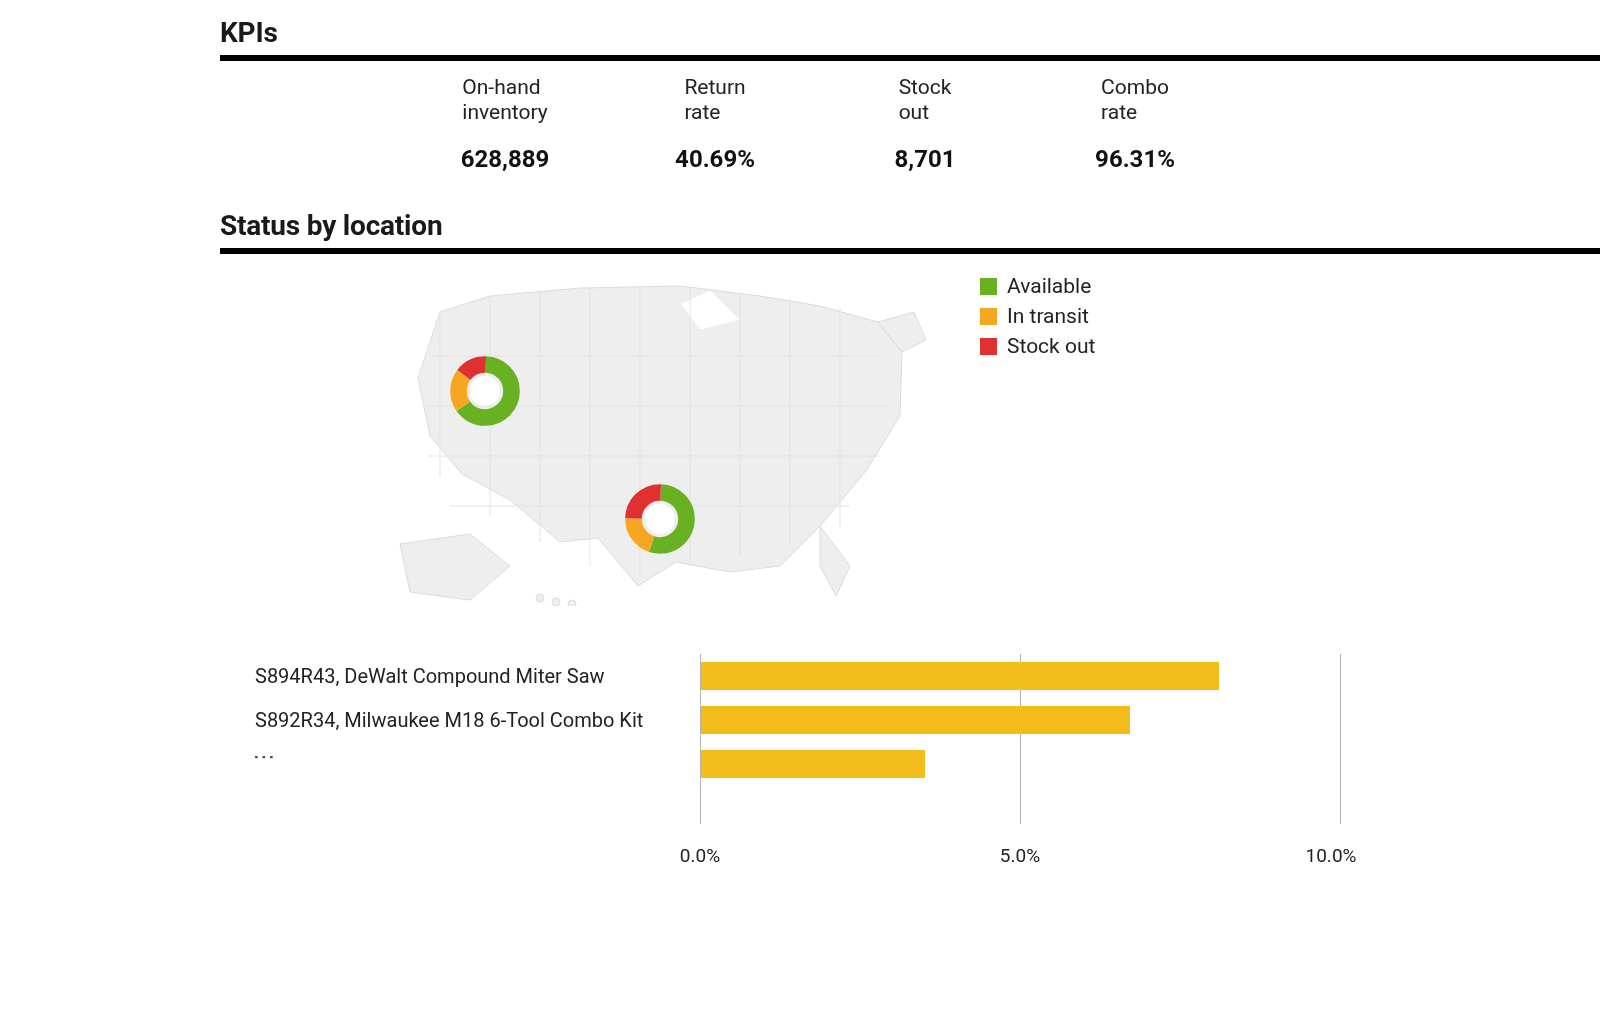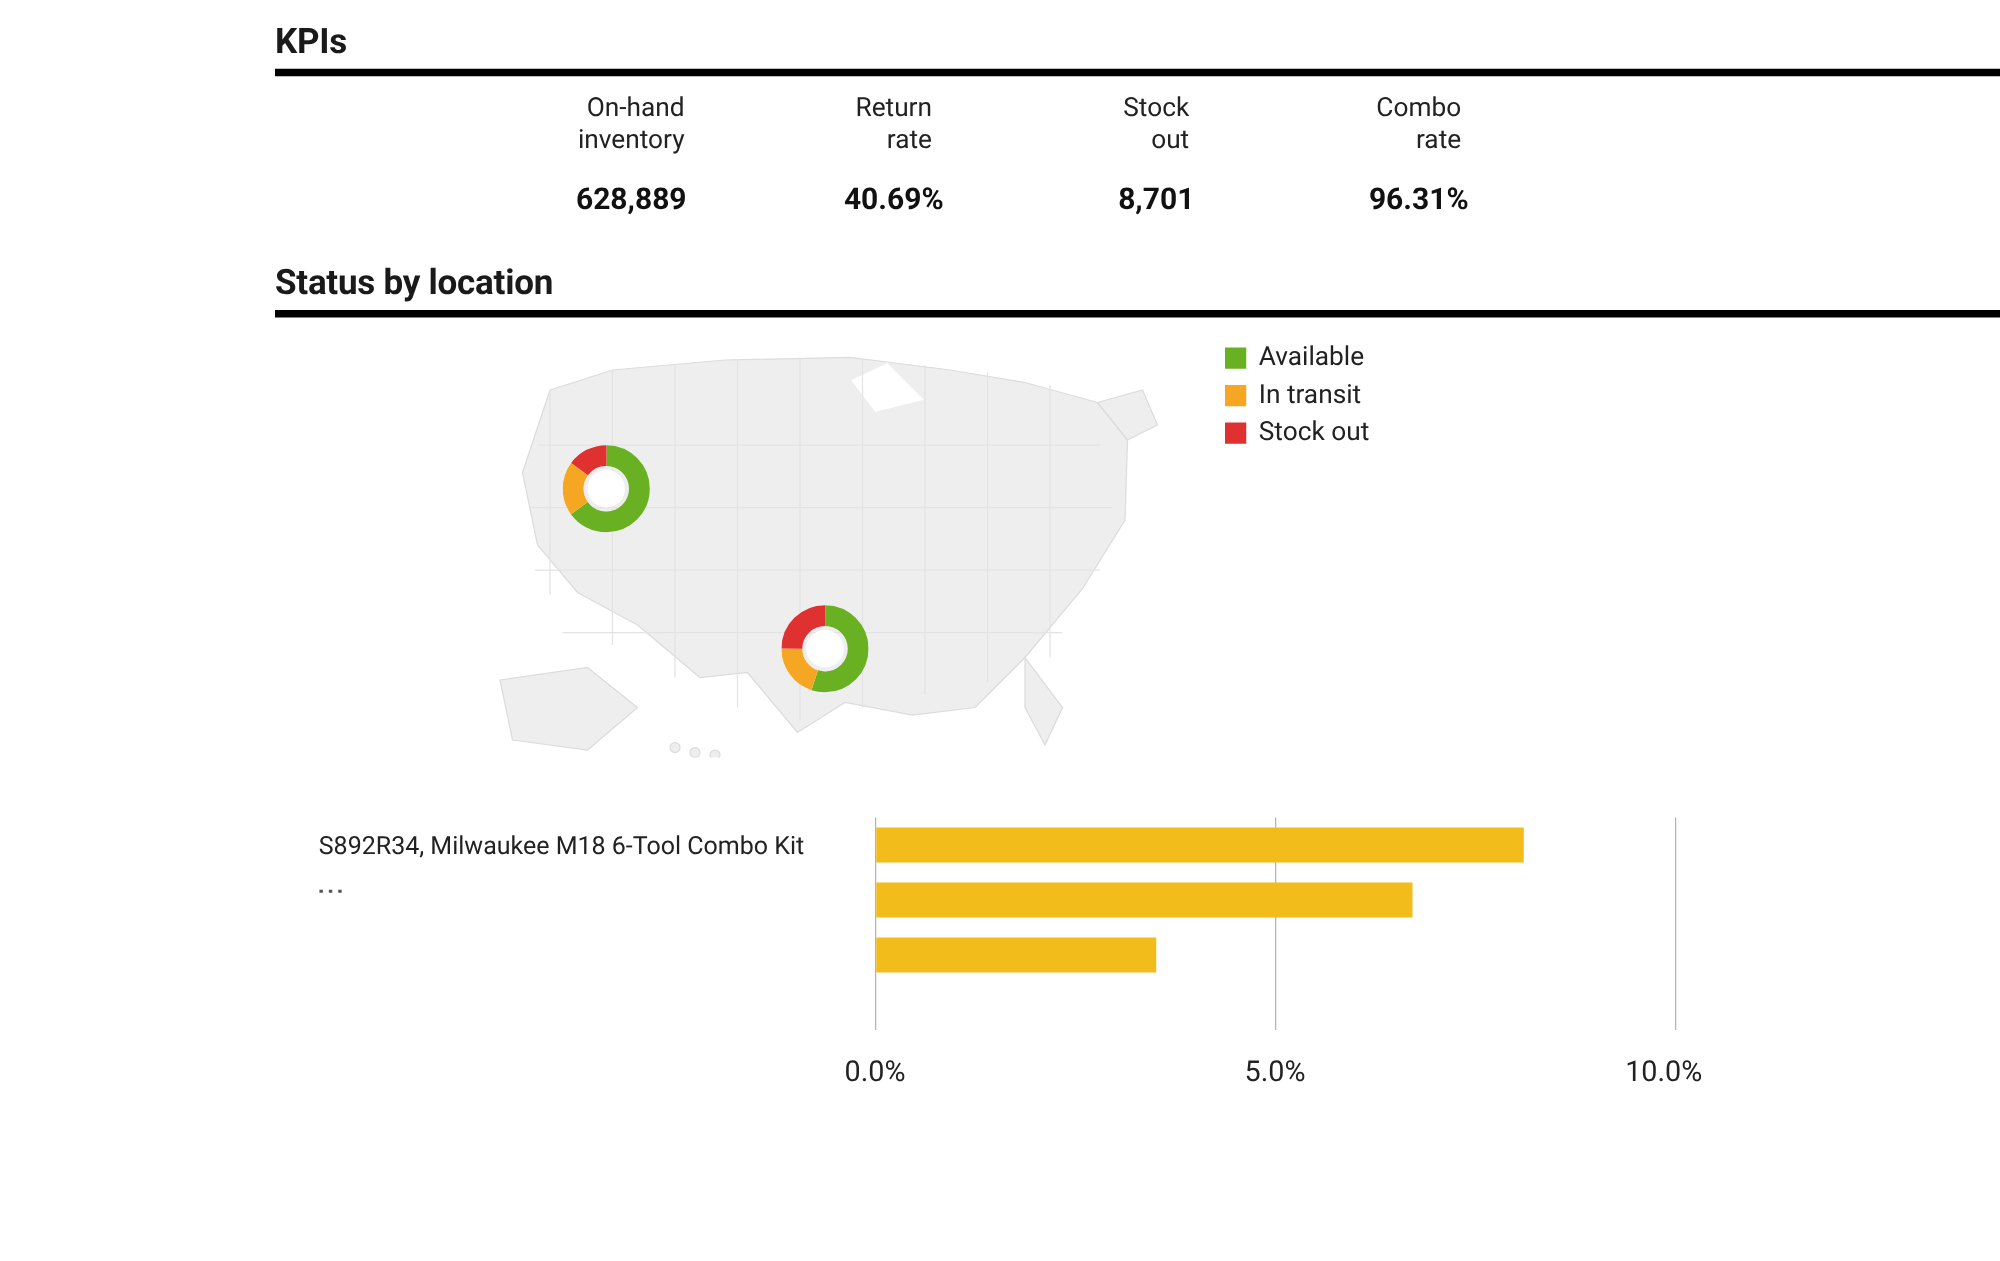--- a/index.html
+++ b/index.html
@@ -26,21 +26,21 @@
   .kpi-row {
     display: flex;
     gap: 90px;
     padding: 14px 0 32px 225px;
   }
   .kpi {
     display: flex;
     flex-direction: column;
     align-items: center;
     min-width: 120px;
-    text-align: right;
+    text-align: left;
   }
   .kpi-label {
     font-size: 21px;
     font-weight: 400;
     color: #222;
     line-height: 1.2;
     white-space: pre-line;
   }
   .kpi-value {
     font-size: 24px;
@@ -125,21 +125,21 @@
     height: 170px;
   }
   .bar-rect {
     position: absolute;
     height: 28px;
     background: #f2bc1b;
   }
   .bar-tick-label {
     position: absolute;
     top: 190px;
-    font-size: 23px;
+    font-size: 19px;
     color: #222;
     transform: translateX(-50%);
   }
 </style>
 </head>
 <body>
 
 <div class="dashboard">
 
   <h2 class="section-title">KPIs</h2>
@@ -227,20 +227,21 @@
       <div class="legend-item">
         <span class="legend-swatch" id="sw-out" style="background: rgb(224, 49, 49);"></span>
         <span>Stock out</span>
       </div>
     </div>
   </div>
 
   <div class="returns-section">
     <div class="bars-wrap">
       <div class="bar-labels">
+        <div class="bar-label-row">S894R43, DeWalt Compound Miter Saw</div>
         <div class="bar-label-row">S892R34, Milwaukee M18 6-Tool Combo Kit</div>
         <div class="more-dots">⋮</div>
       </div>
       <div class="bar-chart" id="bar-chart">
 
       <div class="bar-axis-line" style="left: 0px;"></div>
           <div class="bar-tick-label" style="left: 0px;">0.0%</div>
           <div class="bar-axis-line" style="left: 320px;"></div>
           <div class="bar-tick-label" style="left: 320px;">5.0%</div>
           <div class="bar-axis-line" style="left: 640px;"></div>

